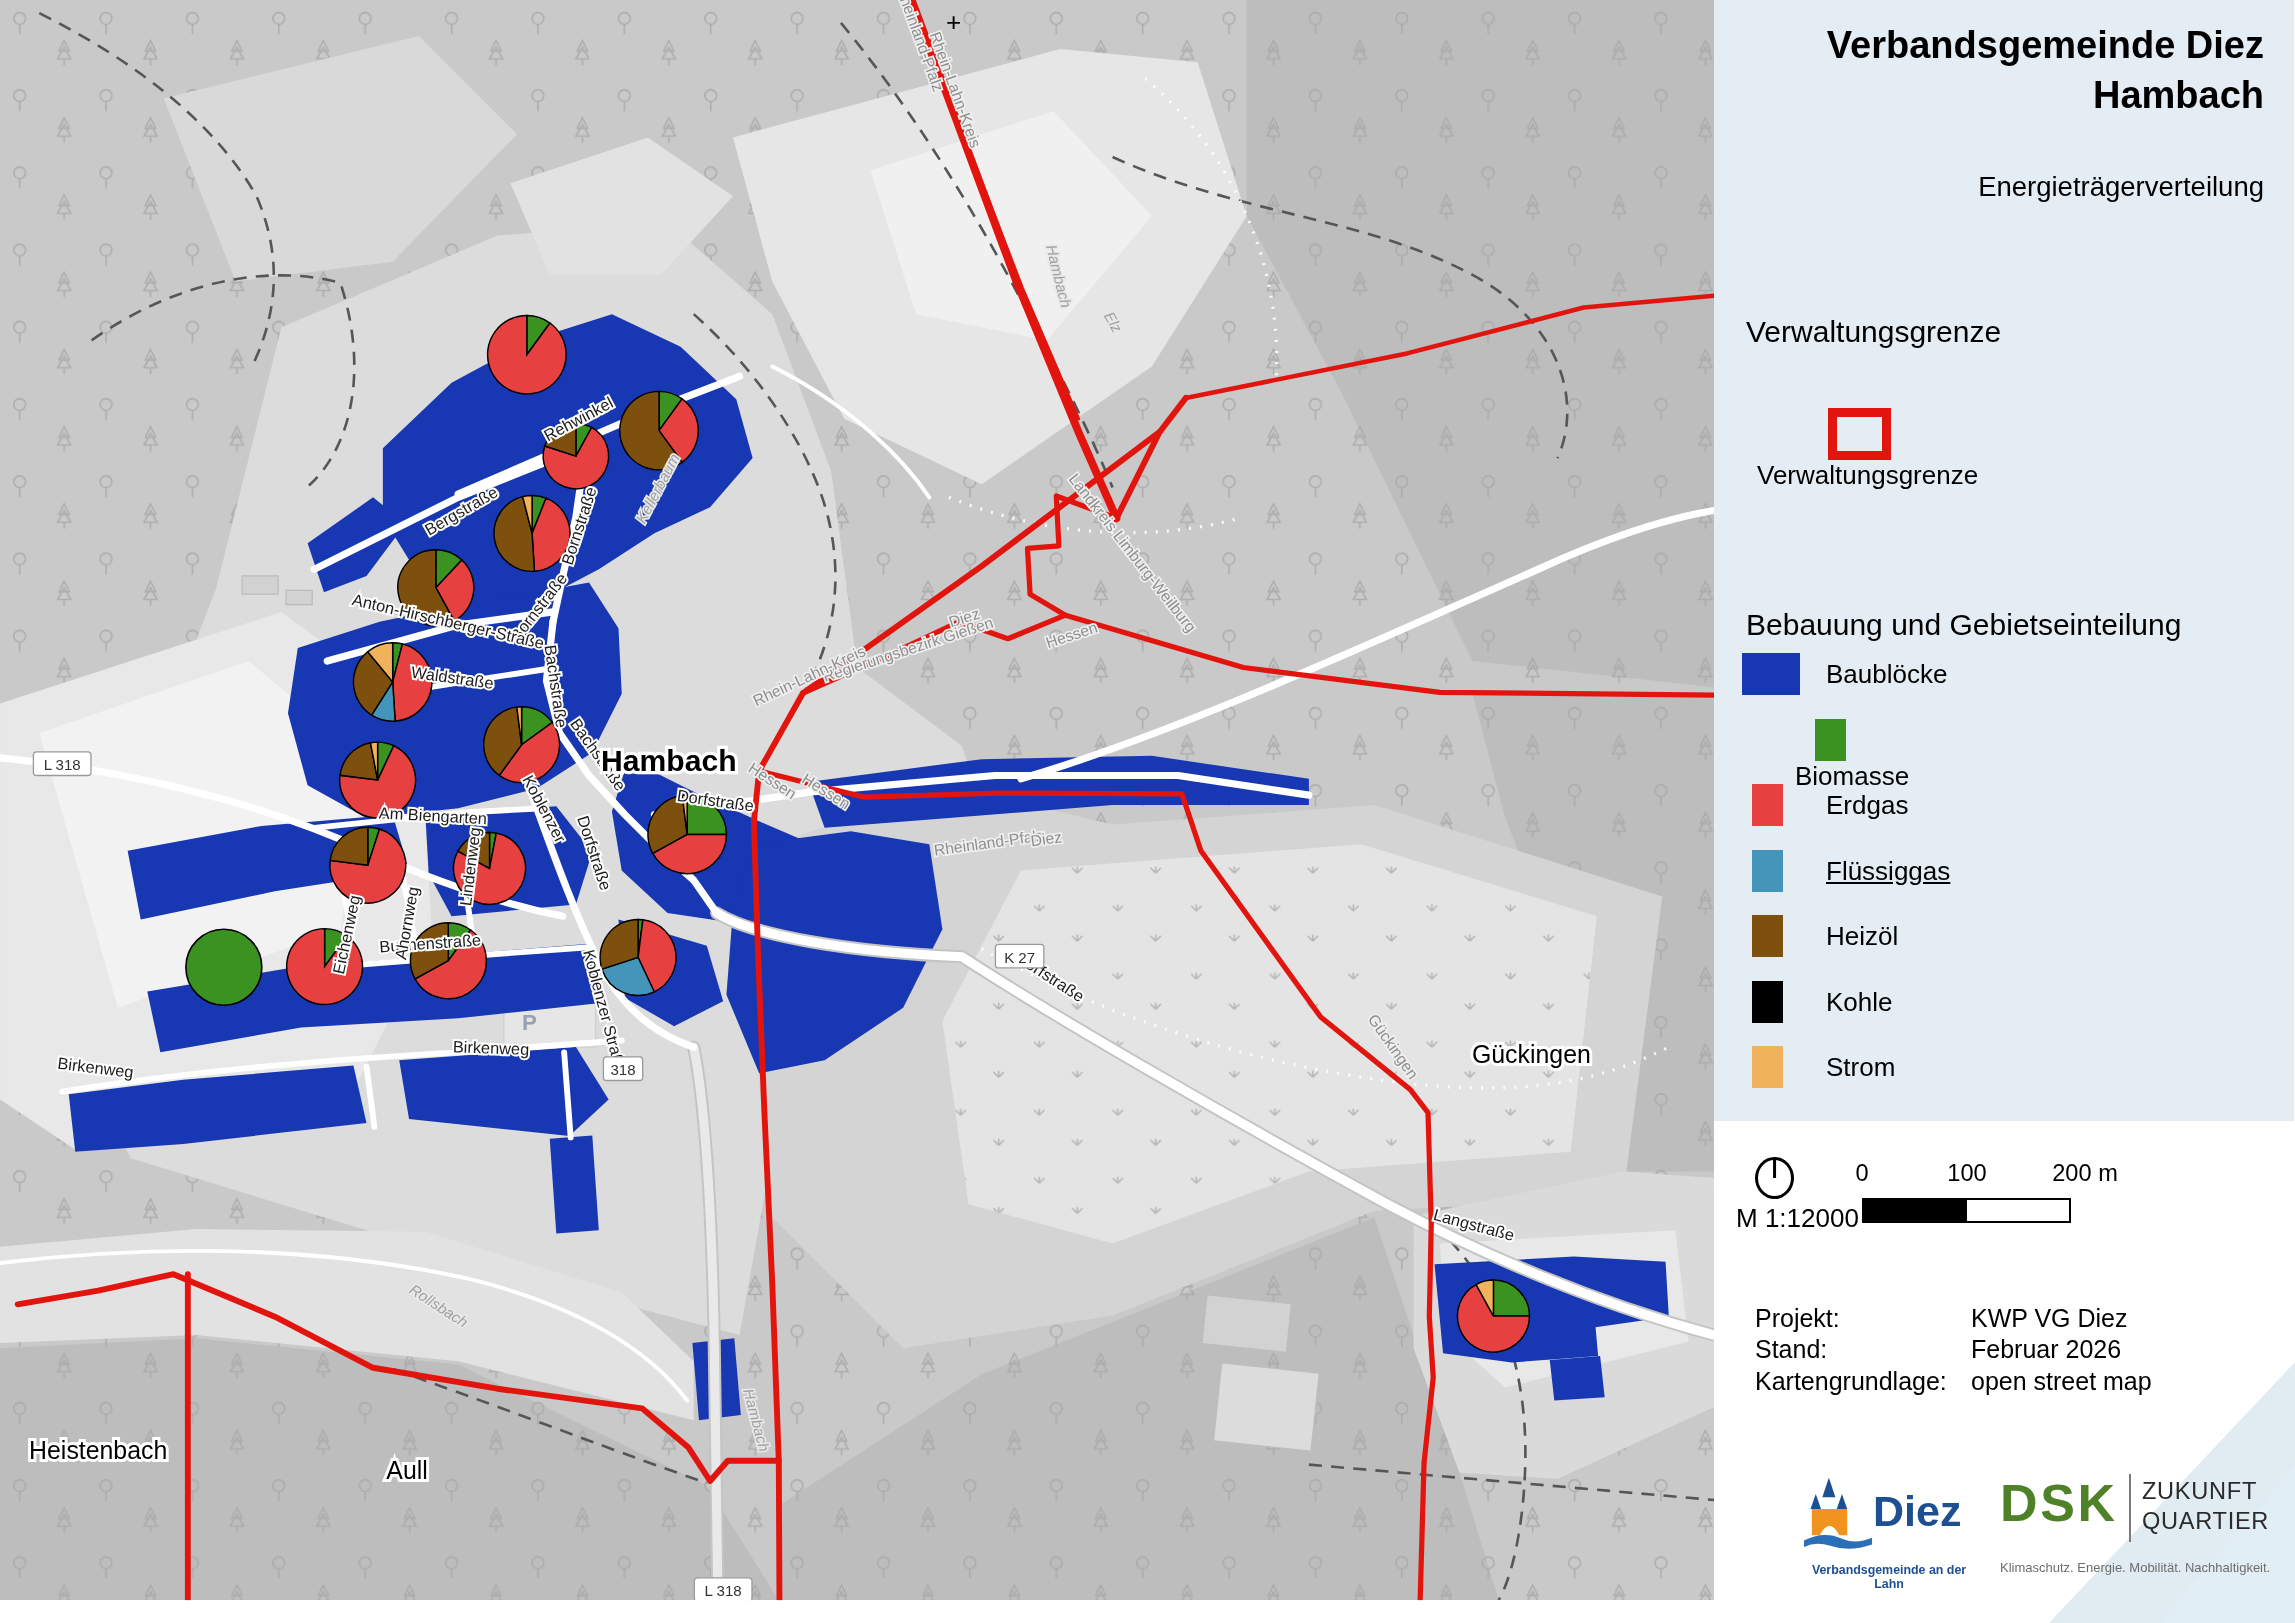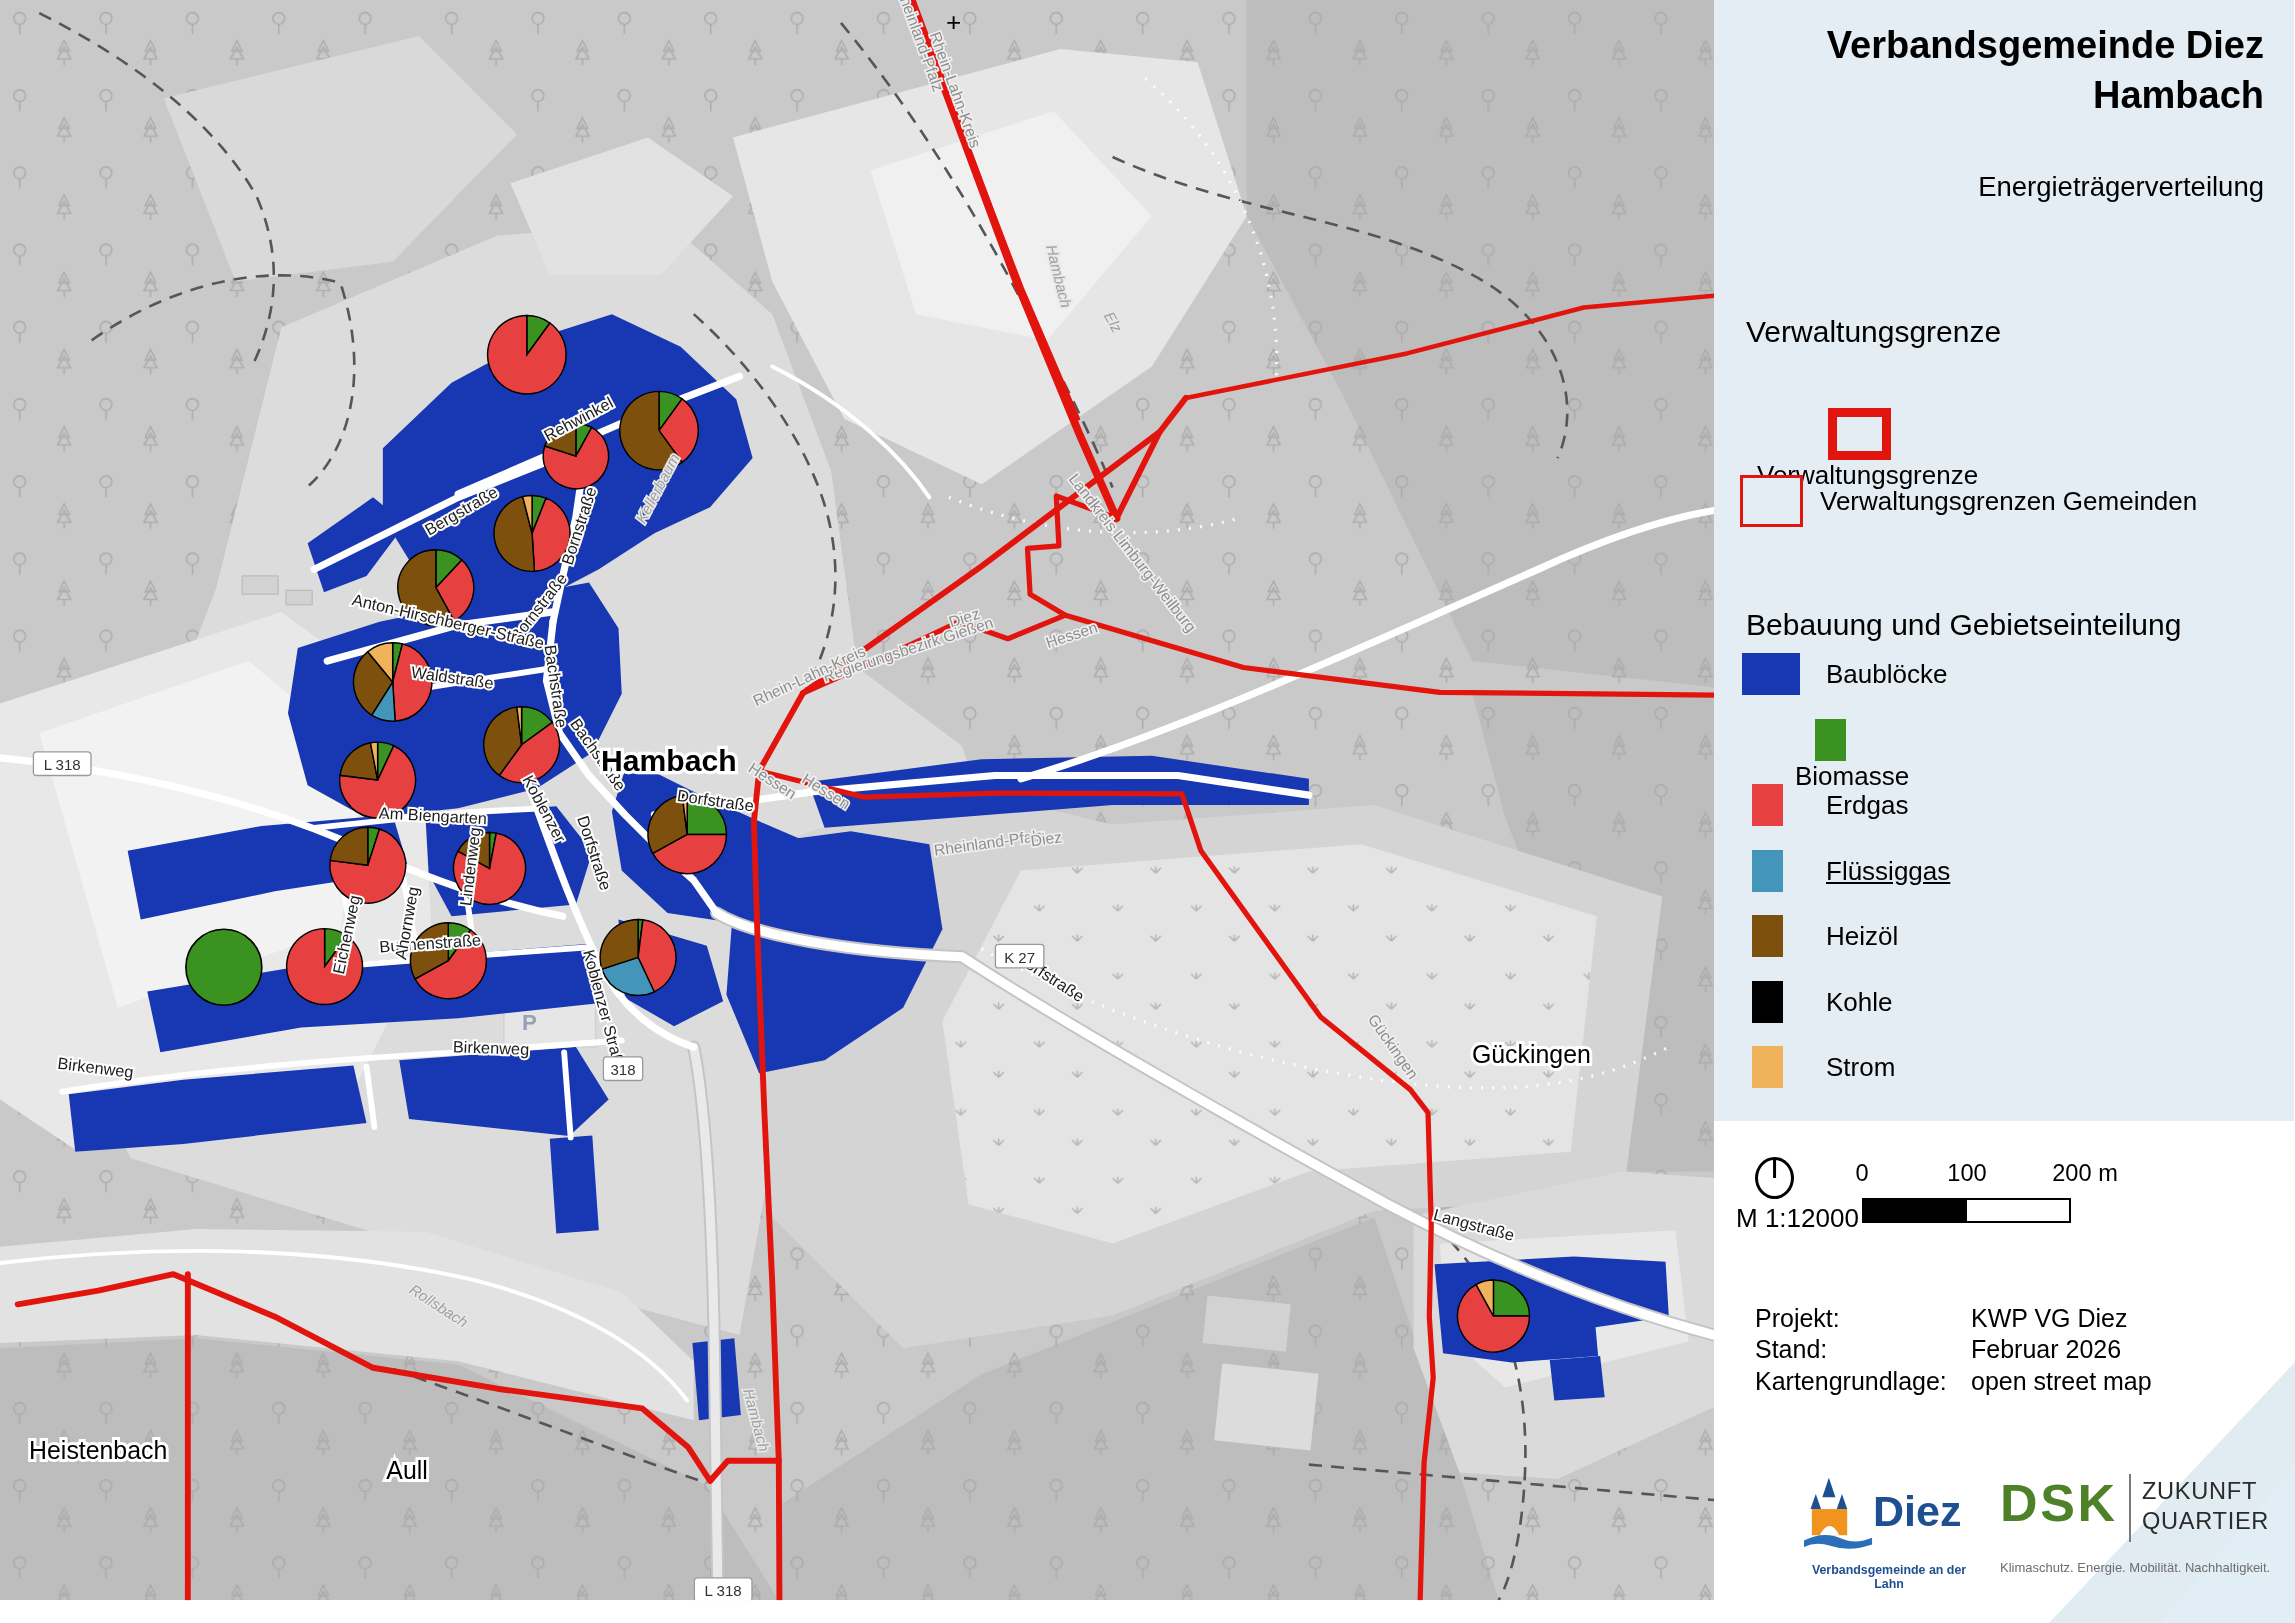--- a/index.html
+++ b/index.html
@@ -346,24 +346,20 @@
       <div class="title-line">Verbandsgemeinde Diez</div>
       <div class="title-line">Hambach</div>
     </div>
     <div class="subtitle">Energieträgerverteilung</div>
 
     <div class="leg-header" style="top:315px;">Verwaltungsgrenze</div>
     <div class="leg-row" style="top:408px;flex-direction:column;">
       <span class="leg-sw sw-border" style="width:63px;height:52px;border:9.2px solid #e2150e;"></span>
       <span class="leg-label">Verwaltungsgrenze</span>
     </div>
-    <div class="leg-row" style="top:475px;">
-      <span class="leg-sw sw-border" style="width:63px;height:52px;border:3.9px solid #e2150e;"></span>
-      <span class="leg-label">Verwaltungsgrenzen Gemeinden</span>
-    </div>
 
     <div class="leg-header" style="top:608px;">Bebauung und Gebietseinteilung</div>
     <div class="leg-row" style="top:653px;left:28px;">
       <span class="leg-sw" style="width: 58px; height: 42px; background: rgb(23, 55, 179);"></span>
       <span class="leg-label" style="margin-left:26px;">Baublöcke</span>
     </div>
     <div class="leg-row" style="top:719px;left:38px;flex-direction:column;">
       <span class="leg-sw" style="width: 31px; height: 42px; background: rgb(58, 146, 32);"></span>
       <span class="leg-label" style="margin-left:43px;">Biomasse</span>
     </div>

